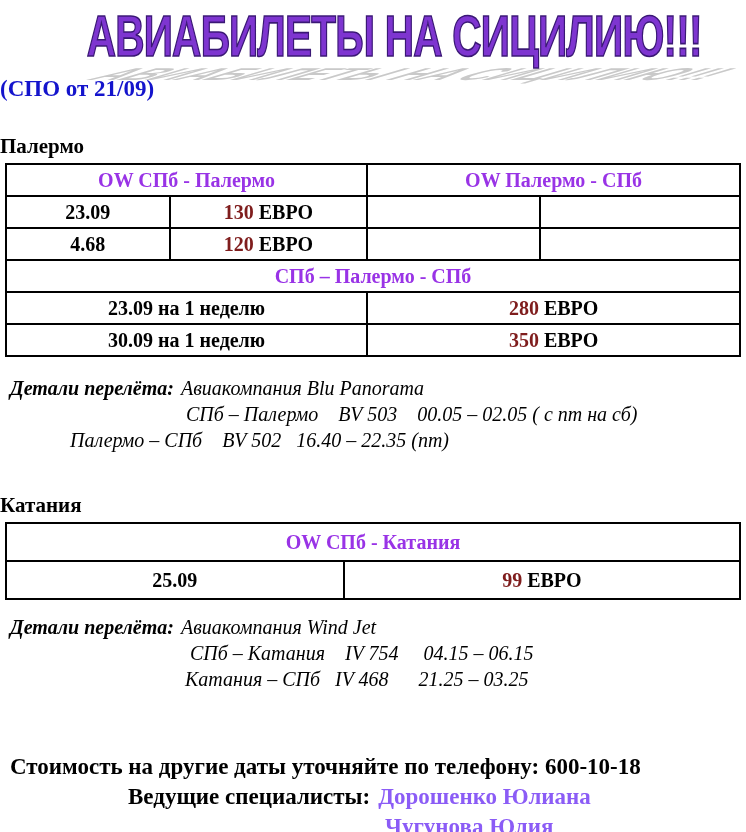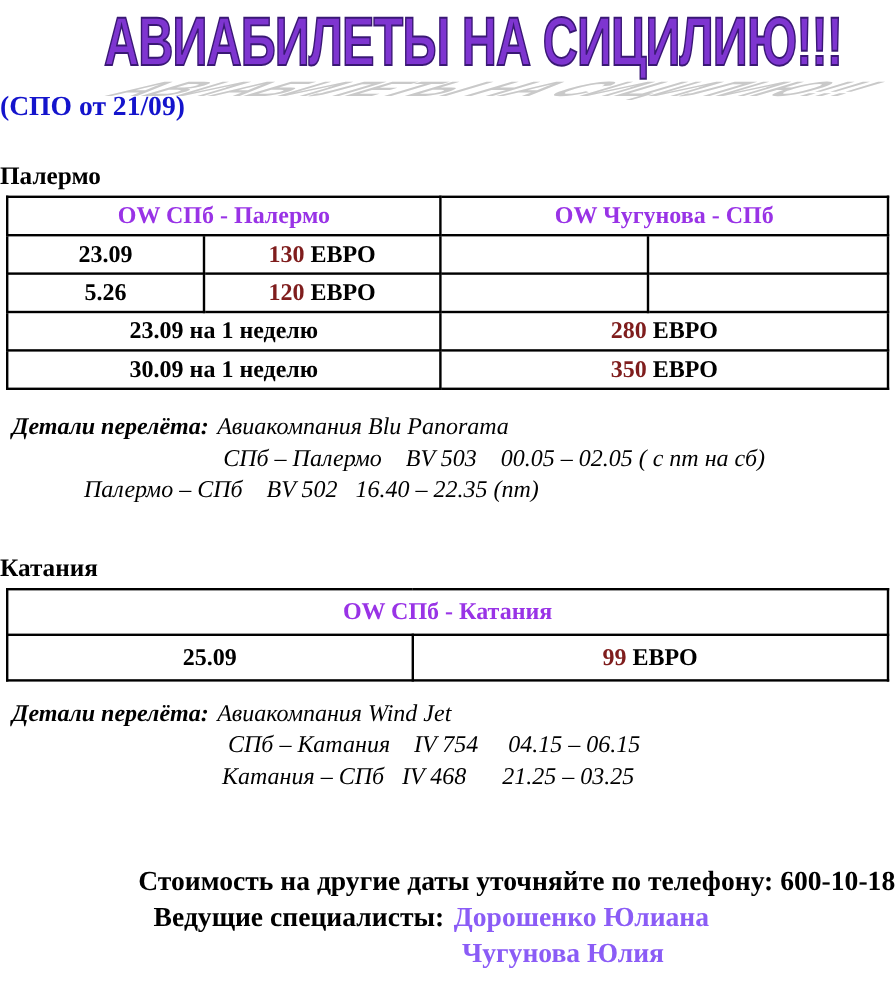--- a/index.html
+++ b/index.html
@@ -39,21 +39,21 @@
   .det-line1{margin-left:10px;}
   .det-label{font-weight:700;margin-right:7px;}
   .flight-line{white-space:pre;}
   #palermo-details .fl-1{margin-left:186px;}
   #palermo-details .fl-2{margin-left:70px;}
   #catania-details .fl-1{margin-left:190px;}
   #catania-details .fl-2{margin-left:185px;}
   #catania-details{margin-top:14px;}
   
   .footer{margin-top:60px;font-weight:700;font-size:23px;line-height:30px;}
-  .footer-line1{margin-left:10px;text-align:right;}
+  .footer-line1{margin-left:10px;}
   .footer-line2{margin-left:128px;}
   .footer-line3{margin-left:385px;}
   .red{color:#8b5cf6;}
   .lbl{margin-right:8px;}
 </style>
 </head>
 <body>
 
 <div class="title-area">
   <div class="title-art">
@@ -69,33 +69,36 @@
 <table class="price-table">
   <colgroup>
       <col style="width:22.3%">
       <col style="width:26.9%">
       <col style="width:23.5%">
       <col style="width:27.3%">
     </colgroup>
   <tbody>
     <tr>
       <td colspan="2" class="hdr">OW СПб - Палермо</td>
-      <td colspan="2" class="hdr">OW Чугунова - СПб</td>
+      <td colspan="2" class="hdr">OW Палермо - СПб</td>
     </tr>
     <tr>
       <td>23.09</td>
       <td><span class="price-num">130</span> <span>ЕВРО</span></td>
       <td></td>
       <td></td>
     </tr>
     <tr>
-      <td>5.26</td>
+      <td>4.68</td>
       <td><span class="price-num">120</span> <span>ЕВРО</span></td>
       <td></td>
       <td></td>
+    </tr>
+    <tr>
+      <td colspan="4" class="hdr">СПб – Палермо - СПб</td>
     </tr>
     <tr>
       <td colspan="2">23.09 на 1 неделю</td>
       <td colspan="2"><span class="price-num">280</span> <span>ЕВРО</span></td>
     </tr>
     <tr>
       <td colspan="2">30.09 на 1 неделю</td>
       <td colspan="2"><span class="price-num">350</span> <span>ЕВРО</span></td>
     </tr>
   </tbody>

